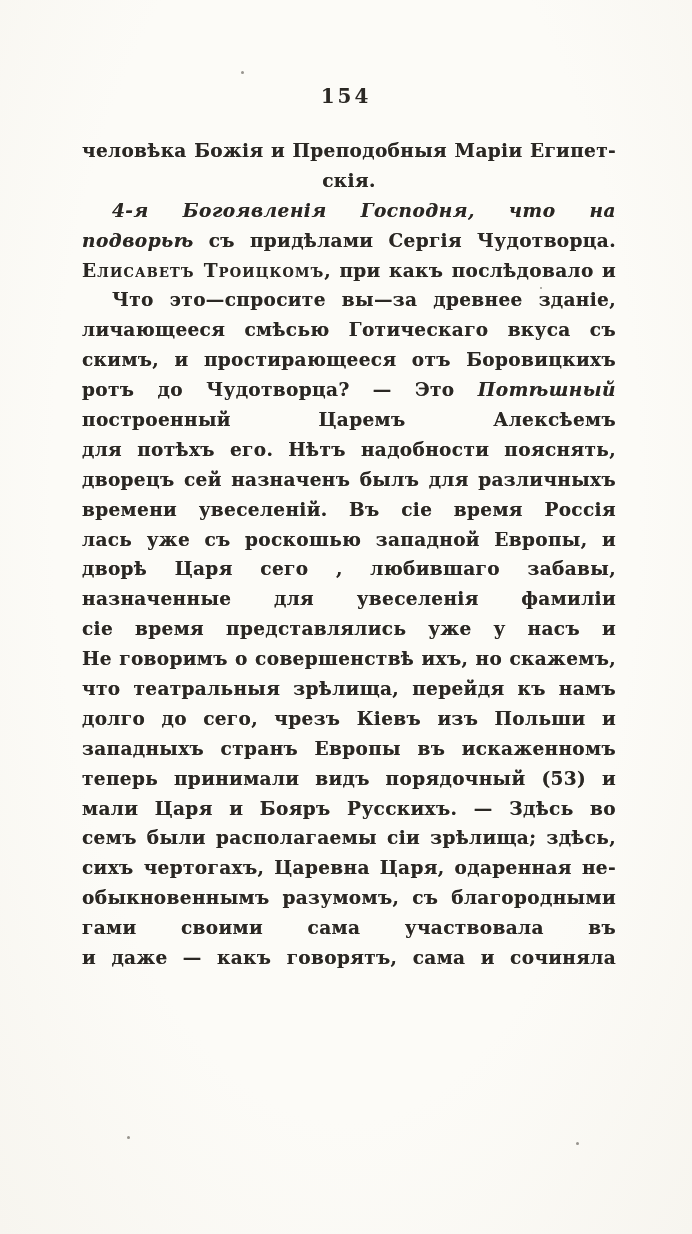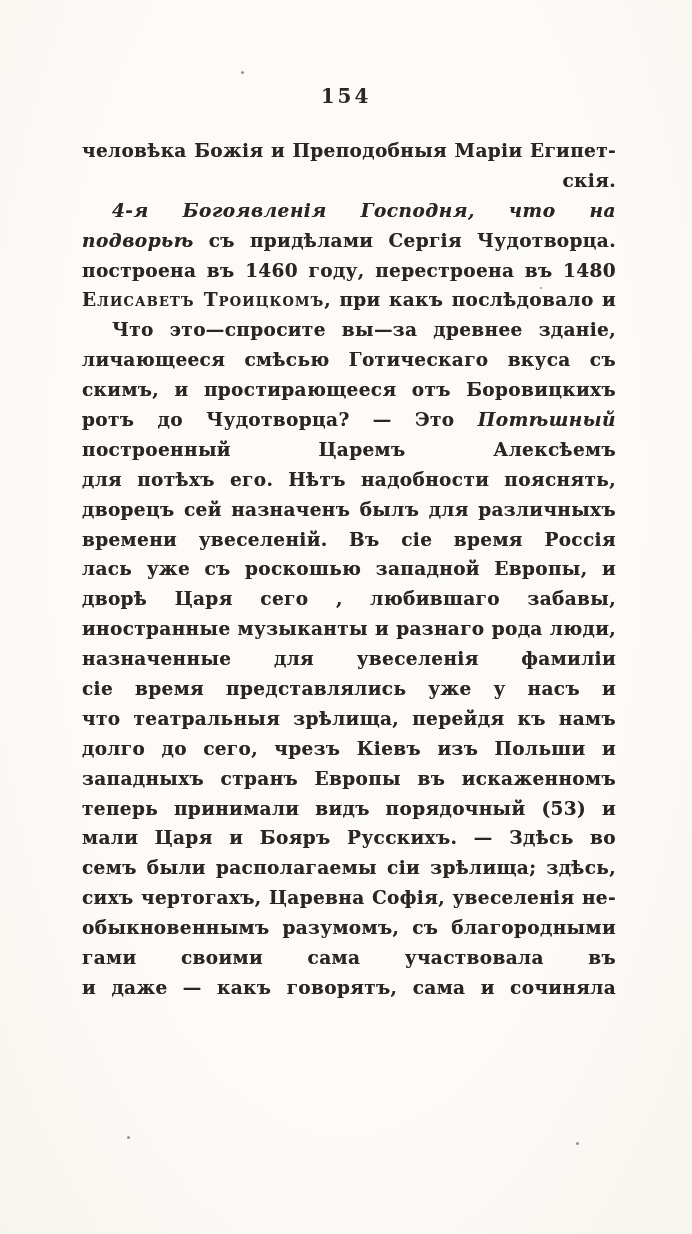--- a/index.html
+++ b/index.html
@@ -31,21 +31,21 @@
     width: 534px;
   }
   .paragraph { margin: 0; }
   .line {
     height: 29.9px;
     line-height: 29.9px;
     overflow: hidden;
     font-size: 18.5px;
     font-weight: 700;
     letter-spacing: 0.35px;
-    text-align: right;
+    text-align: center;
     color: #2a2723;
     text-shadow: 0 0 0.5px rgba(42, 39, 35, 0.55);
   }
   .line.justify { text-align: justify; }
   .line.justify::after { content: ""; display: inline-block; width: 100%; height: 0; }
   .line.indent { text-indent: 30px; }
   .seg.regular { font-style: normal; }
   .seg.italic { font-style: italic; letter-spacing: 0.5px; }
   .seg.smallcaps { font-variant: small-caps; letter-spacing: 1.2px; }
   .speck {
@@ -60,44 +60,43 @@
 <div class="page">
   <div class="page-number">154</div>
   <div class="text-block">
       <div class="paragraph">
         <div class="line justify"><span class="seg regular">человѣка Божія и Преподобныя Маріи Египет-</span></div>
         <div class="line"><span class="seg regular">скія.</span></div>
       </div>
       <div class="paragraph">
         <div class="line justify indent"><span class="seg italic">4-я Богоявленія Господня, что на Троицкомъ</span></div>
         <div class="line justify"><span class="seg italic">подворьѣ</span><span class="seg regular"> съ придѣлами Сергія Чудотворца. Была</span></div>
-        <div class="line justify"><span class="seg regular">построена въ 1460 году, перестроена въ 1480</span></div>
         <div class="line justify"><span class="seg smallcaps">Елисаветъ Троицкомъ</span><span class="seg regular">, при какъ послѣдовало и</span></div>
       </div>
       <div class="paragraph">
         <div class="line justify indent"><span class="seg regular">Что это—спросите вы—за древнее зданіе, от-</span></div>
         <div class="line justify"><span class="seg regular">личающееся смѣсью Готическаго вкуса съ Азіат-</span></div>
         <div class="line justify"><span class="seg regular">скимъ, и простирающееся отъ Боровицкихъ во-</span></div>
         <div class="line justify"><span class="seg regular">ротъ до Чудотворца? — Это </span><span class="seg italic">Потѣшный дворецъ</span></div>
         <div class="line justify"><span class="seg regular">построенный Царемъ Алексѣемъ Михайловичемъ</span></div>
         <div class="line justify"><span class="seg regular">для потѣхъ его. Нѣтъ надобности пояснять, что</span></div>
         <div class="line justify"><span class="seg regular">дворецъ сей назначенъ былъ для различныхъ того</span></div>
         <div class="line justify"><span class="seg regular">времени увеселеній. Въ сіе время Россія знакоми-</span></div>
         <div class="line justify"><span class="seg regular">лась уже съ роскошью западной Европы, и при</span></div>
         <div class="line justify"><span class="seg regular">дворѣ Царя сего , любившаго забавы, находились и</span></div>
-        <div class="line justify"><span class="seg regular">иностранные музыканты и разнаго рода люди,</span></div>
         <div class="line justify"><span class="seg regular">назначенные для увеселенія фамиліи Царской. Въ</span></div>
         <div class="line justify"><span class="seg regular">сіе время представлялись уже у насъ и комедіи.</span></div>
+        <div class="line justify"><span class="seg regular">Не говоримъ о совершенствѣ ихъ, но скажемъ,</span></div>
         <div class="line justify"><span class="seg regular">что театральныя зрѣлища, перейдя къ намъ за-</span></div>
         <div class="line justify"><span class="seg regular">долго до сего, чрезъ Кіевъ изъ Польши и другихъ</span></div>
         <div class="line justify"><span class="seg regular">западныхъ странъ Европы въ искаженномъ видѣ,</span></div>
         <div class="line justify"><span class="seg regular">теперь принимали видъ порядочный (53) и зани-</span></div>
         <div class="line justify"><span class="seg regular">мали Царя и Бояръ Русскихъ. — Здѣсь во дворцѣ</span></div>
         <div class="line justify"><span class="seg regular">семъ были располагаемы сіи зрѣлища; здѣсь, въ</span></div>
-        <div class="line justify"><span class="seg regular">сихъ чертогахъ, Царевна Софія, увеселенія не-</span></div>
+        <div class="line justify"><span class="seg regular">сихъ чертогахъ, Царевна Царя, одаренная не-</span></div>
         <div class="line justify"><span class="seg regular">обыкновеннымъ разумомъ, съ благородными подру-</span></div>
         <div class="line justify"><span class="seg regular">гами своими сама участвовала въ представленіяхъ</span></div>
         <div class="line justify"><span class="seg regular">и даже — какъ говорятъ, сама и сочиняла піесы,</span></div>
       </div>
     </div>
 <div class="speck" style="left: 241px; top: 71px; width: 3px; height: 3px;"></div>
     <div class="speck" style="left: 540px; top: 287px; width: 2px; height: 2px;"></div>
     <div class="speck" style="left: 127px; top: 1136px; width: 3px; height: 3px;"></div>
     <div class="speck" style="left: 576px; top: 1142px; width: 3px; height: 3px;"></div>
   </div>

